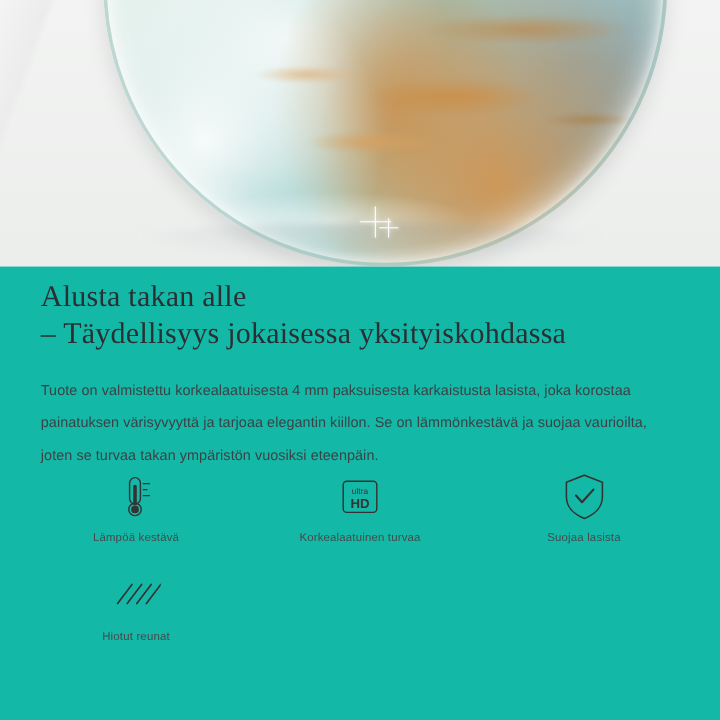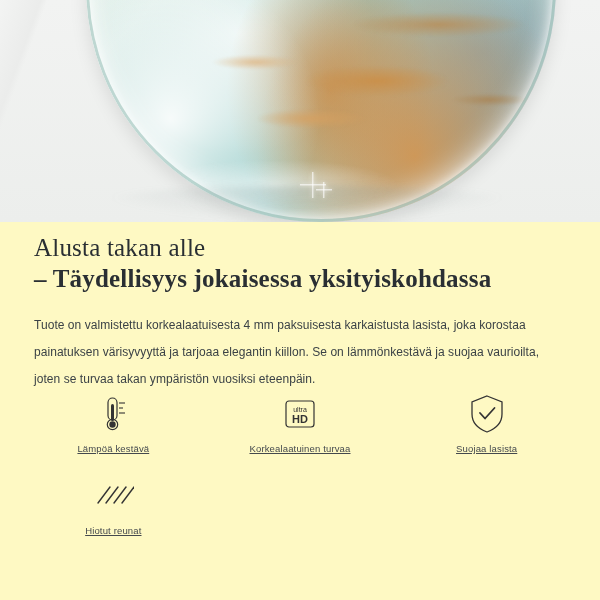--- a/index.html
+++ b/index.html
@@ -10,21 +10,21 @@
     height: 600px;
     background: #ffffff;
     font-family: "Liberation Sans", sans-serif;
     overflow: hidden;
   }
 
   .page {
     position: relative;
     width: 600px;
     height: 600px;
-    background: #fef9c3;
+    background: #14b8a6;
   }
 
   
   .hero {
     position: absolute;
     top: 0;
     left: 0;
     width: 600px;
     height: 222px;
     overflow: hidden;
@@ -123,21 +123,21 @@
   }
   .headline {
     font-family: "Liberation Serif", serif;
     font-size: 25px;
     line-height: 31px;
     color: #2a2f33;
     font-weight: 400;
     margin: 0;
     letter-spacing: 0.2px;
   }
-  .headline .l2 { display: block; font-weight: bold; }
+  .headline .l2 { display: block; }
 
   .body-copy {
     margin: 18px 0 16px 0;
     font-size: 12px;
     line-height: 27px;
     color: #3b4246;
     width: 530px;
     letter-spacing: 0.05px;
   }
 
@@ -163,21 +163,20 @@
     display: flex;
     align-items: center;
     justify-content: flex-end;
   }
   .feature .caption {
     margin-top: 7px;
     font-size: 9.5px;
     color: #44494d;
     text-align: left;
     letter-spacing: 0.15px;
-    text-decoration: underline;
   }
   svg { display: block; }
 </style>
 </head>
 <body>
 
 <div class="page">
 
   <div class="hero">
     <div class="hero-bg"></div>

